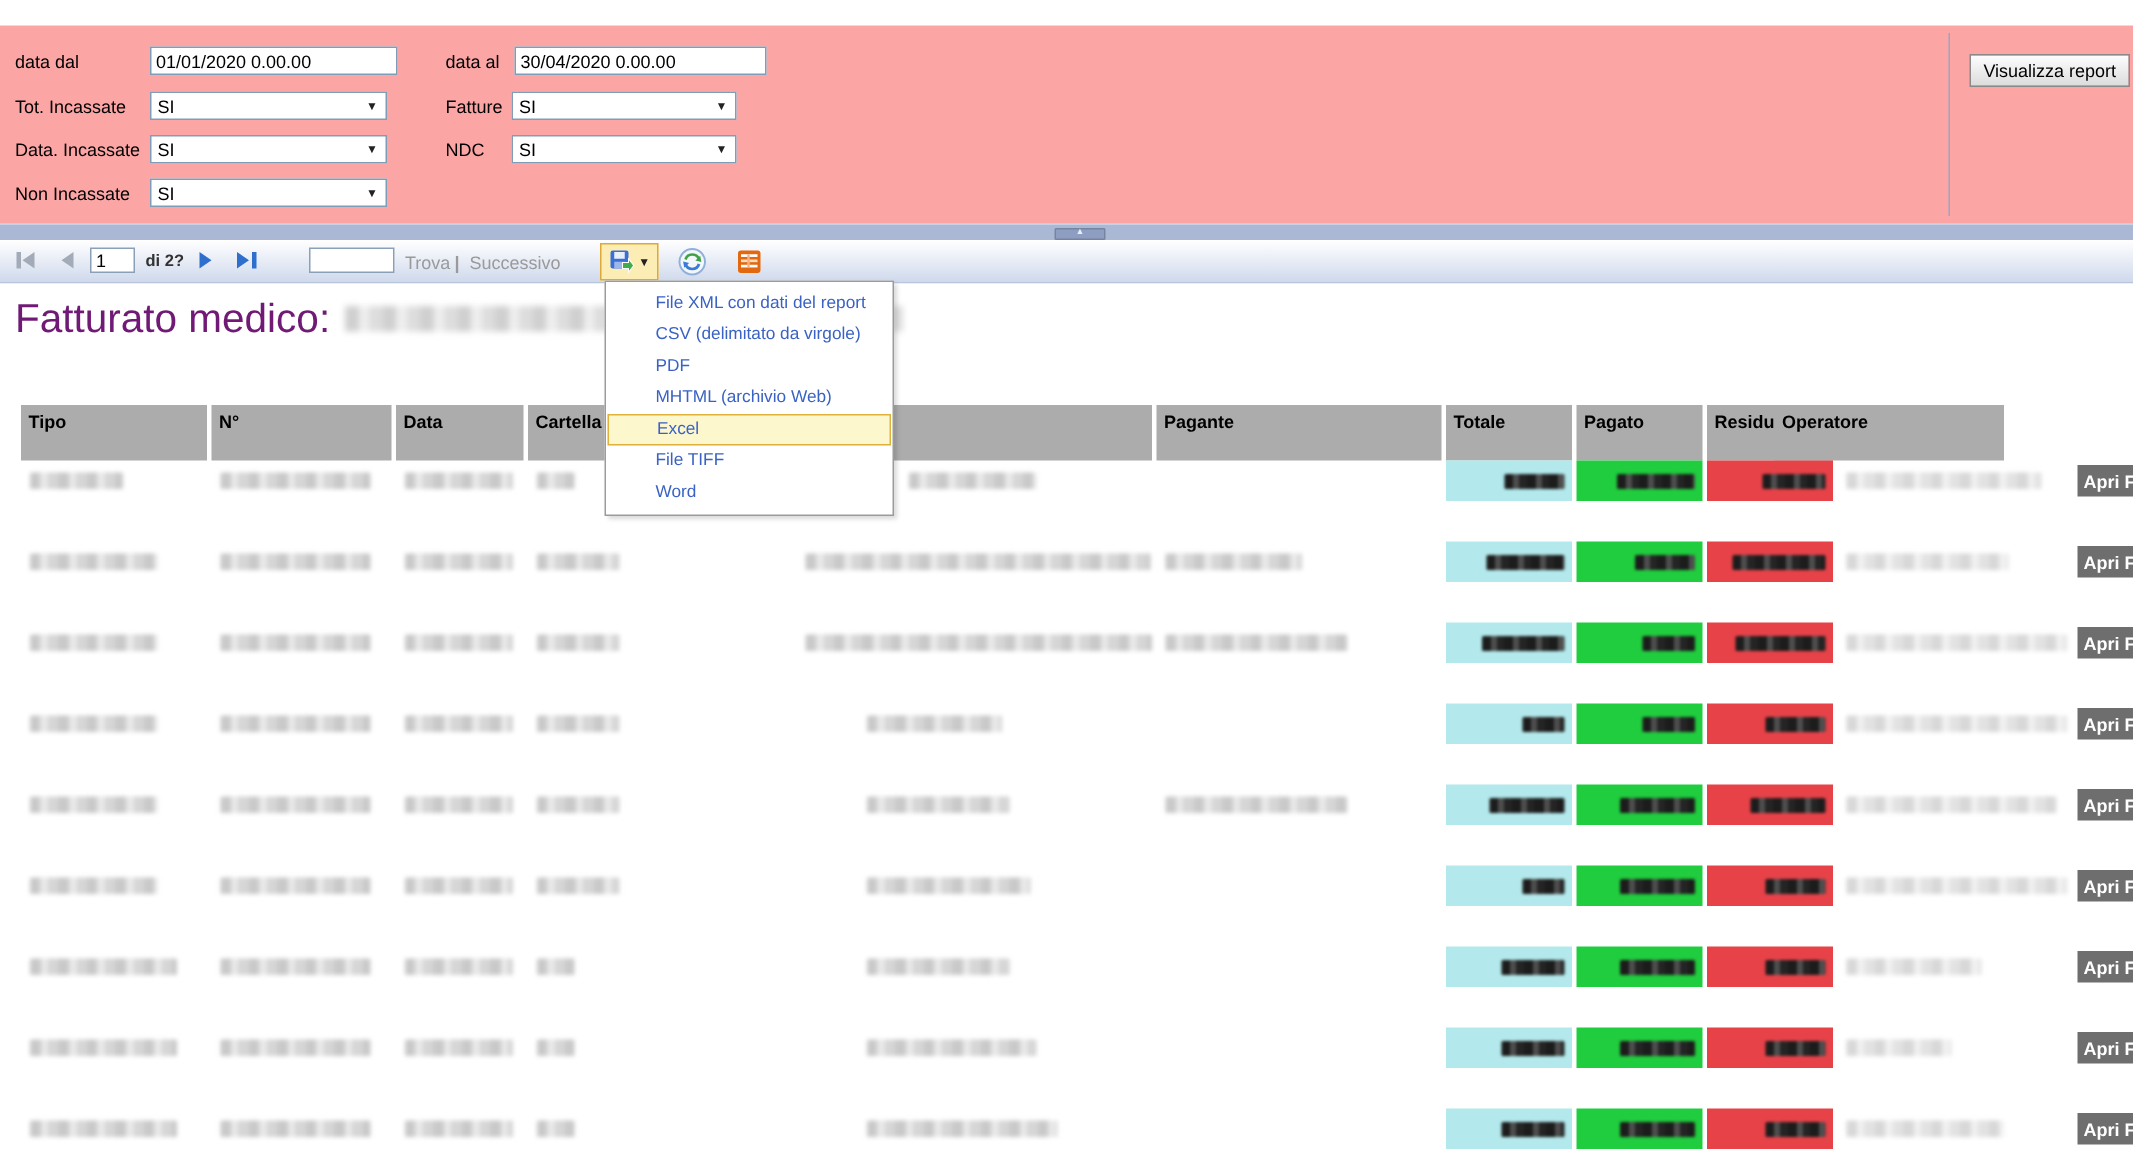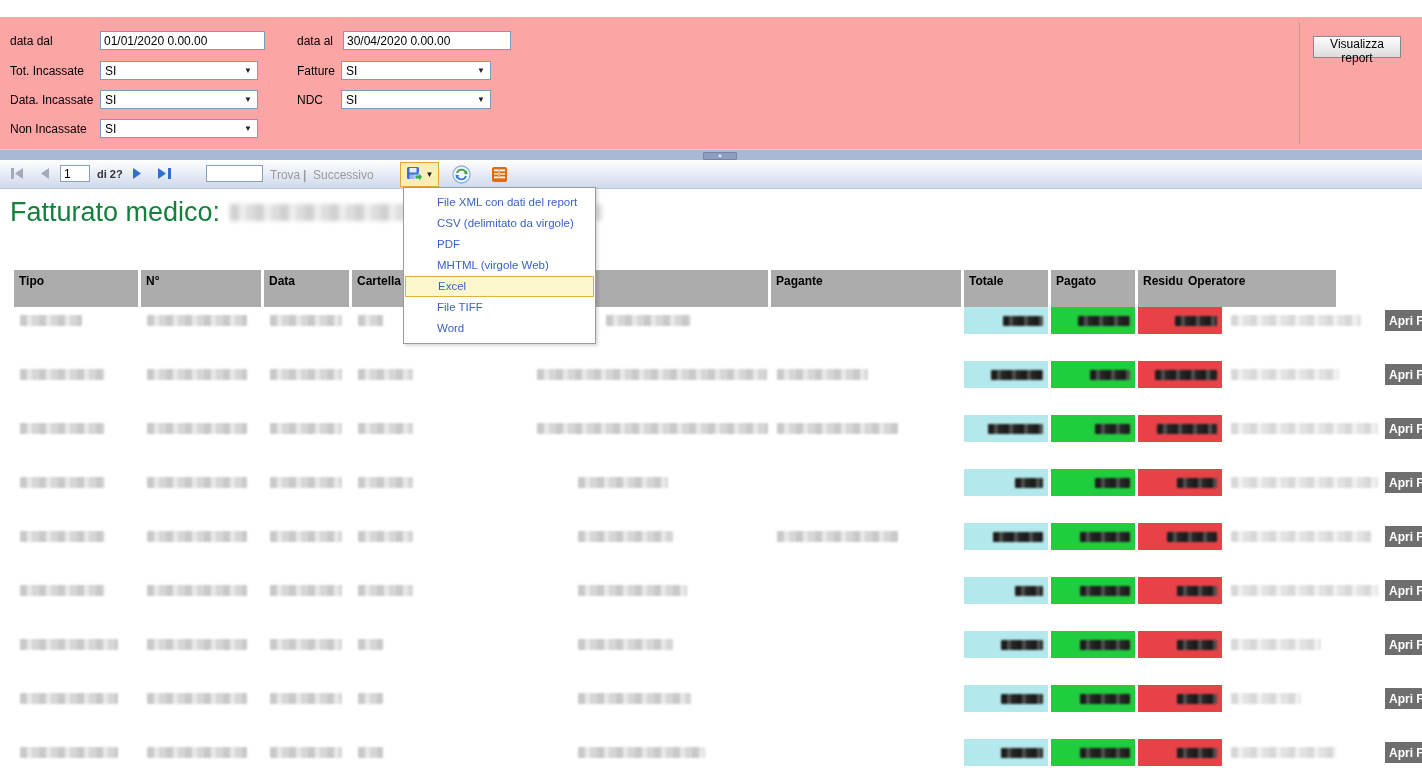--- a/index.html
+++ b/index.html
@@ -17,21 +17,21 @@
 
   
   .params { position:absolute; left:0; top:17px; width:100%; height:132px; background:#fca5a5; }
   .p-label { position:absolute; font-size:12px; color:#000; white-space:nowrap; }
   .p-input { position:absolute; height:19px; border:1px solid #7f9db9; background:#fff;
              font-size:12px; font-family:"Liberation Sans",sans-serif; padding:0 3px; color:#000; }
   .p-select { position:absolute; height:19px; border:1px solid #7f9db9; background:#fff;
               font-size:12px; display:flex; align-items:center; padding-left:4px; cursor:default;gap:38px; }
   .p-select .caret { margin-left:auto; margin-right:5px; font-size:8px; color:#222; font-weight:normal; }
   .p-divider { position:absolute; left:1299px; top:5px; width:1px; height:122px; background:#93a7c9; }
-  .view-report-btn { position:absolute; left:1313px; top:19px; width:88px; height:22px;
+  .view-report-btn { position:absolute; left:1313px; top:19px; width:107px; height:22px;
                      background:linear-gradient(#fdfdfd,#dcdcdc); border:1px solid #8a8a8a;
                      font-size:12px; font-family:"Liberation Sans",sans-serif; color:#000; cursor:pointer; }
 
   
   .splitter { position:absolute; left:0; top:149px; width:100%; height:11px; background:#aab8d5;
               border-top:1px solid #c7d2e6; }
   .splitter-handle { position:absolute; left:703px; top:2px; width:34px; height:8px; background:#8e9dc2;
                      border:1px solid #76859f; border-radius:1px; text-align:center; line-height:5px;
                      font-size:6px; color:#e8edf6; cursor:pointer; }
 
@@ -55,21 +55,21 @@
   
   .export-menu { position:absolute; left:403px; top:187px; width:193px; background:#fff;
                  border:1px solid #9b9b9b; box-shadow:2px 2px 3px rgba(0,0,0,.15); z-index:50; padding:4px 0; }
   .menu-item { display:block; height:21px; line-height:21px; padding-left:33px; font-size:11.5px;
                color:#3a62c4; text-decoration:none; cursor:pointer; white-space:nowrap; }
   .menu-item.hl { background:#fcf7cd; border:1px solid #e0b23c; margin:0 1px; height:21px;
                   line-height:19px; padding-left:32px; }
 
   
   .report { position:absolute; left:0; top:189px; width:1422px; height:584px; background:#fff; }
-  .rpt-title { position:absolute; left:10px; top:8px; font-size:27px; color:#15803d; white-space:nowrap; }
+  .rpt-title { position:absolute; left:10px; top:8px; font-size:27px; color:#701a75; white-space:nowrap; }
   .title-redact { display:inline-block; width:372px; height:17px; margin-left:10px;
                   background:repeating-linear-gradient(90deg,#cfcfcf 0 9px,#efefef 9px 16px,#dddddd 16px 25px);
                   filter:blur(2px); vertical-align:baseline; }
 
   
   #table-grid { position:absolute; left:0; top:0; width:1422px; height:584px; }
   .th { position:absolute; top:81px; height:37px; background:#acacac; color:#000; font-size:12px;
         font-weight:bold; line-height:22px; text-indent:5px; }
   .trow { position:absolute; left:0; width:1422px; height:27px; }
   .td { position:absolute; top:0; height:27px; display:flex; align-items:center; }
@@ -497,19 +497,19 @@
           </div>
           <button class="apri-btn">Apri F</button>
         </div>
       </div>
   </div>
 
   <div class="export-menu" id="export-menu">
       <a class="menu-item">File XML con dati del report</a>
       <a class="menu-item">CSV (delimitato da virgole)</a>
       <a class="menu-item">PDF</a>
-      <a class="menu-item">MHTML (virgole Web)</a>
+      <a class="menu-item">MHTML (archivio Web)</a>
       <a class="menu-item hl">Excel</a>
       <a class="menu-item">File TIFF</a>
       <a class="menu-item">Word</a>
     </div>
 
 </div>
 
 </body></html>

